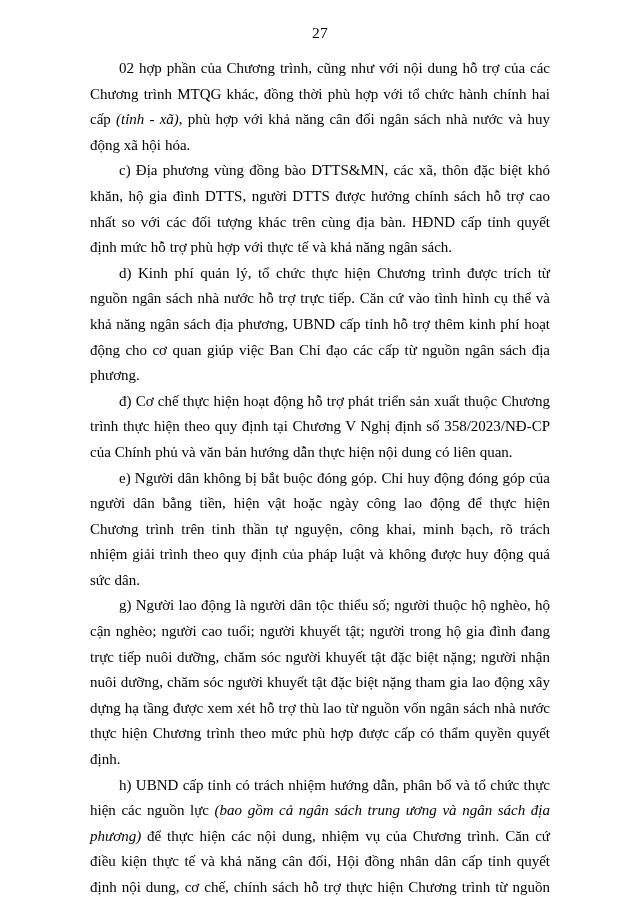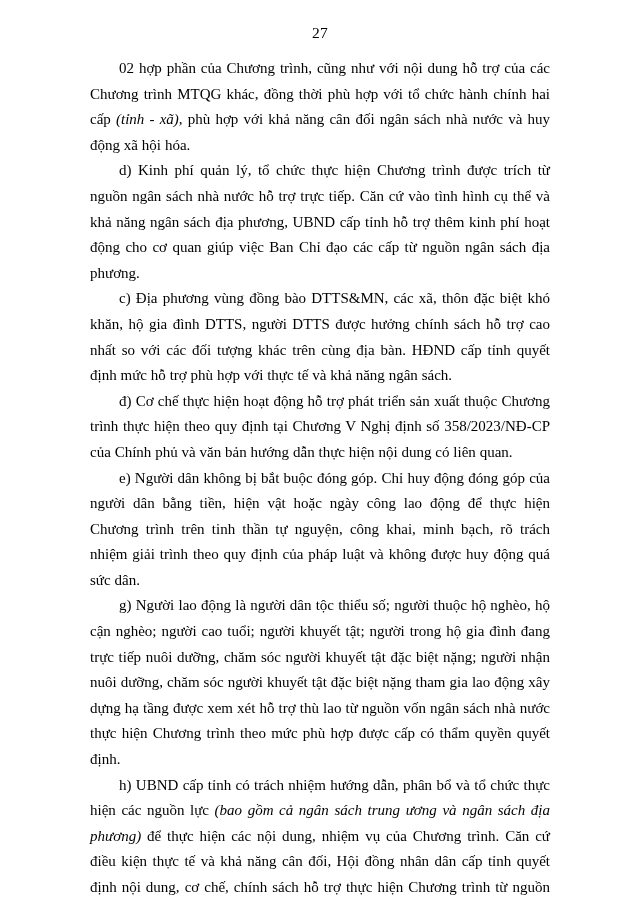--- a/index.html
+++ b/index.html
@@ -59,23 +59,23 @@
 <body>
 
 <div class="page">
 
   <div class="page-number">27</div>
 
   <div class="body-text">
 
     <p class="para spacer-0"><span>02 hợp phần của Chương trình, cũng như với nội dung hỗ trợ của các Chương trình MTQG khác, đồng thời phù hợp với tổ chức hành chính hai cấp </span><span class="ital">(tỉnh - xã),</span><span> phù hợp với khả năng cân đối ngân sách nhà nước và huy động xã hội hóa.</span></p>
 
+    <p class="para"><span>c) Địa phương vùng đồng bào DTTS&amp;MN, các xã, thôn đặc biệt khó khăn, hộ gia đình DTTS, người DTTS được hưởng chính sách hỗ trợ cao nhất so với các đối tượng khác trên cùng địa bàn. HĐND cấp tỉnh quyết định mức hỗ trợ phù hợp với thực tế và khả năng ngân sách.</span></p>
+
     <p class="para"><span>d) Kinh phí quản lý, tổ chức thực hiện Chương trình được trích từ nguồn ngân sách nhà nước hỗ trợ trực tiếp. Căn cứ vào tình hình cụ thể và khả năng ngân sách địa phương, UBND cấp tỉnh hỗ trợ thêm kinh phí hoạt động cho cơ quan giúp việc Ban Chỉ đạo các cấp từ nguồn ngân sách địa phương.</span></p>
-
-    <p class="para"><span>c) Địa phương vùng đồng bào DTTS&amp;MN, các xã, thôn đặc biệt khó khăn, hộ gia đình DTTS, người DTTS được hưởng chính sách hỗ trợ cao nhất so với các đối tượng khác trên cùng địa bàn. HĐND cấp tỉnh quyết định mức hỗ trợ phù hợp với thực tế và khả năng ngân sách.</span></p>
 
     <p class="para"><span>đ) Cơ chế thực hiện hoạt động hỗ trợ phát triển sản xuất thuộc Chương trình thực hiện theo quy định tại Chương V Nghị định số 358/2023/NĐ-CP của Chính phủ và văn bản hướng dẫn thực hiện nội dung có liên quan.</span></p>
 
     <p class="para"><span>e) Người dân không bị bắt buộc đóng góp. Chỉ huy động đóng góp của người dân bằng tiền, hiện vật hoặc ngày công lao động để thực hiện Chương trình trên tinh thần tự nguyện, công khai, minh bạch, rõ trách nhiệm giải trình theo quy định của pháp luật và không được huy động quá sức dân.</span></p>
 
     <p class="para"><span>g) Người lao động là người dân tộc thiểu số; người thuộc hộ nghèo, hộ cận nghèo; người cao tuổi; người khuyết tật; người trong hộ gia đình đang trực tiếp nuôi dưỡng, chăm sóc người khuyết tật đặc biệt nặng; người nhận nuôi dưỡng, chăm sóc người khuyết tật đặc biệt nặng tham gia lao động xây dựng hạ tầng được xem xét hỗ trợ thù lao từ nguồn vốn ngân sách nhà nước thực hiện Chương trình theo mức phù hợp được cấp có thẩm quyền quyết định.</span></p>
 
     <p class="para"><span>h) UBND cấp tỉnh có trách nhiệm hướng dẫn, phân bổ và tổ chức thực hiện các nguồn lực </span><span class="ital">(bao gồm cả ngân sách trung ương và ngân sách địa phương)</span><span> để thực hiện các nội dung, nhiệm vụ của Chương trình. Căn cứ điều kiện thực tế và khả năng cân đối, Hội đồng nhân dân cấp tỉnh quyết định nội dung, cơ chế, chính sách hỗ trợ thực hiện Chương trình từ nguồn vốn ngân sách địa phương theo quy định.</span></p>
 
   </div>

